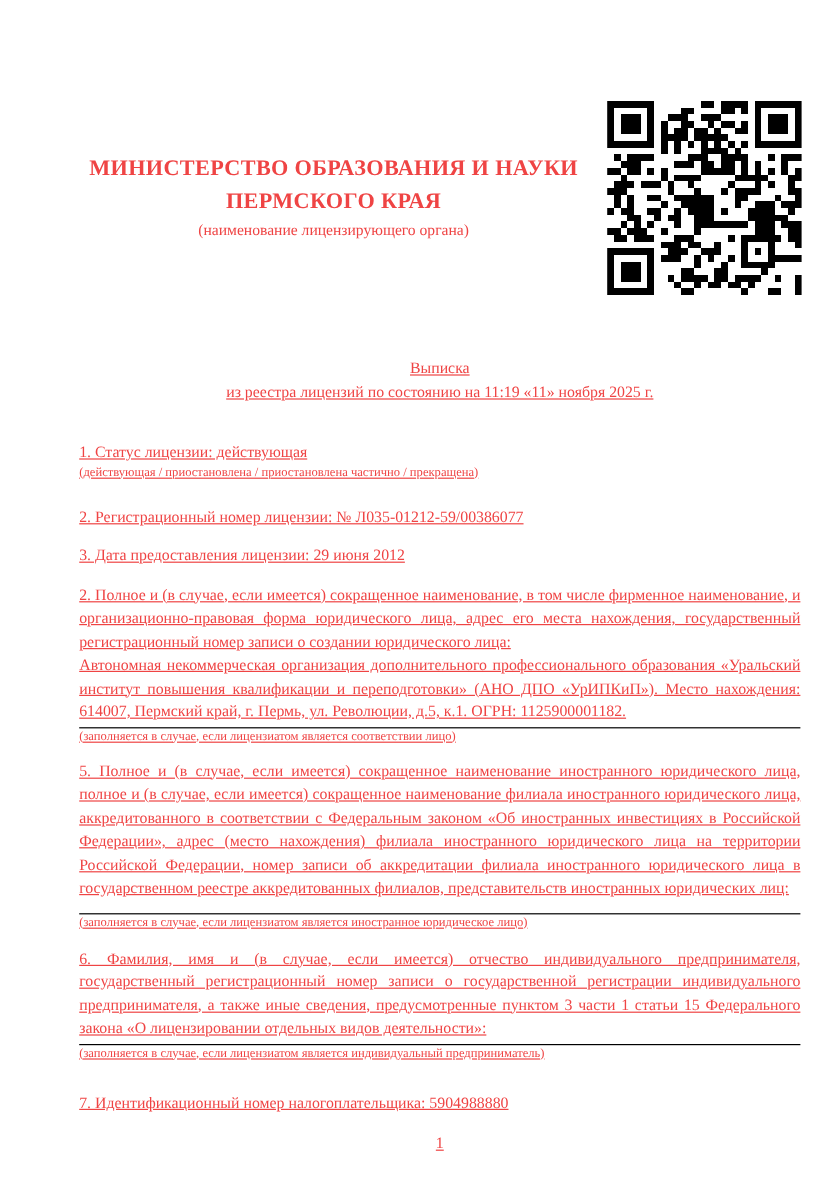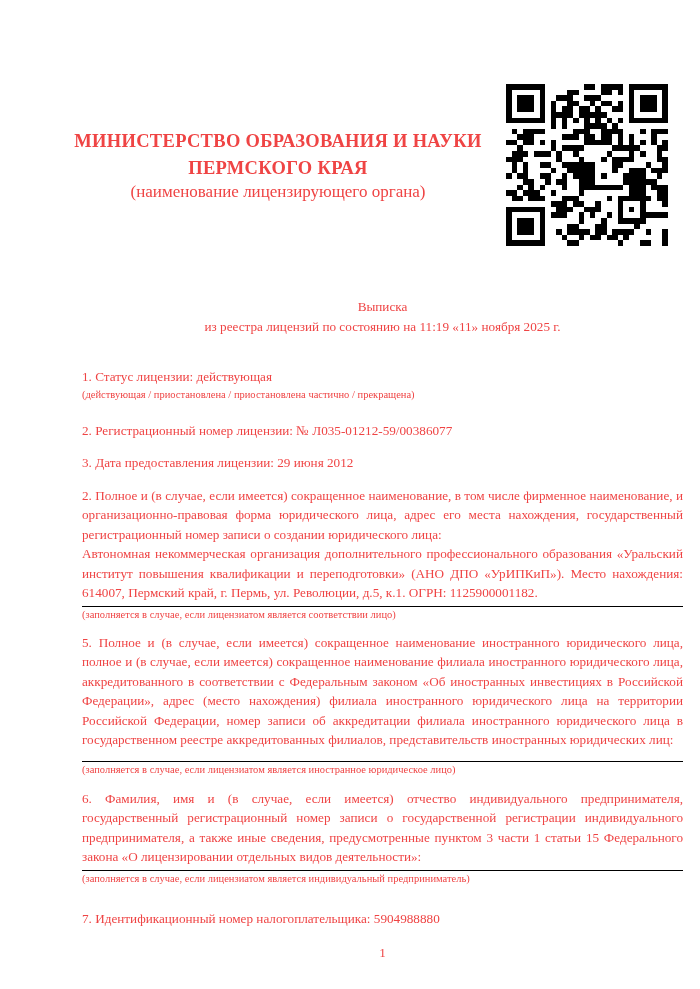--- a/index.html
+++ b/index.html
@@ -15,25 +15,25 @@
     position:absolute;left:506px;top:84px;width:162px;height:162px;
   }
   .qr svg{width:162px;height:162px;display:block;}
   .authority{
     position:absolute;left:66px;top:128px;width:424px;text-align:center;
   }
   .authority-name{
     font-weight:bold;font-size:18.5px;line-height:27px;letter-spacing:.3px;
   }
   .authority-caption{
-    font-size:17px;line-height:14px;margin-top:3px;
+    font-size:13px;line-height:14px;margin-top:3px;
   }
   .content{
-    position:absolute;left:82px;top:297px;width:601px;
-    font-size:13.2px;line-height:19.5px;
+    position:absolute;left:66px;top:297px;width:601px;
+    font-size:13.2px;line-height:19.5px;text-decoration:underline;
   }
   .doc-title,.doc-subtitle{text-align:center;}
   .para{text-align:justify;}
   .form-caption{
     font-size:10.5px;line-height:13px;
     width:517px;margin:1px 0 0 0;
   }
   .rule{border-top:1.8px solid #000;height:0;margin-top:3px;}
   .blank-line{height:8px;}
   .item-status{margin-top:31px;}

